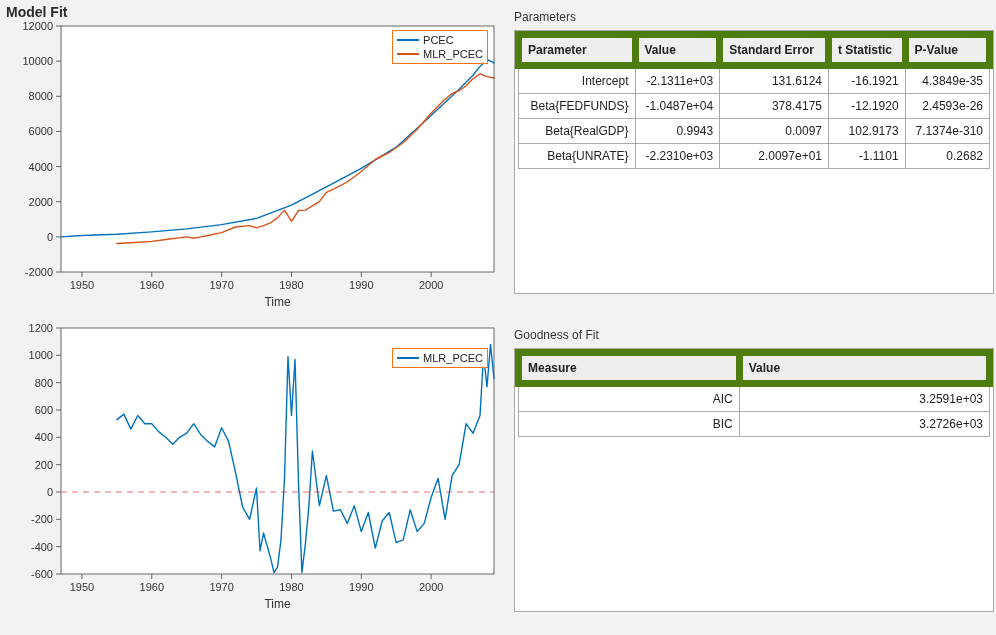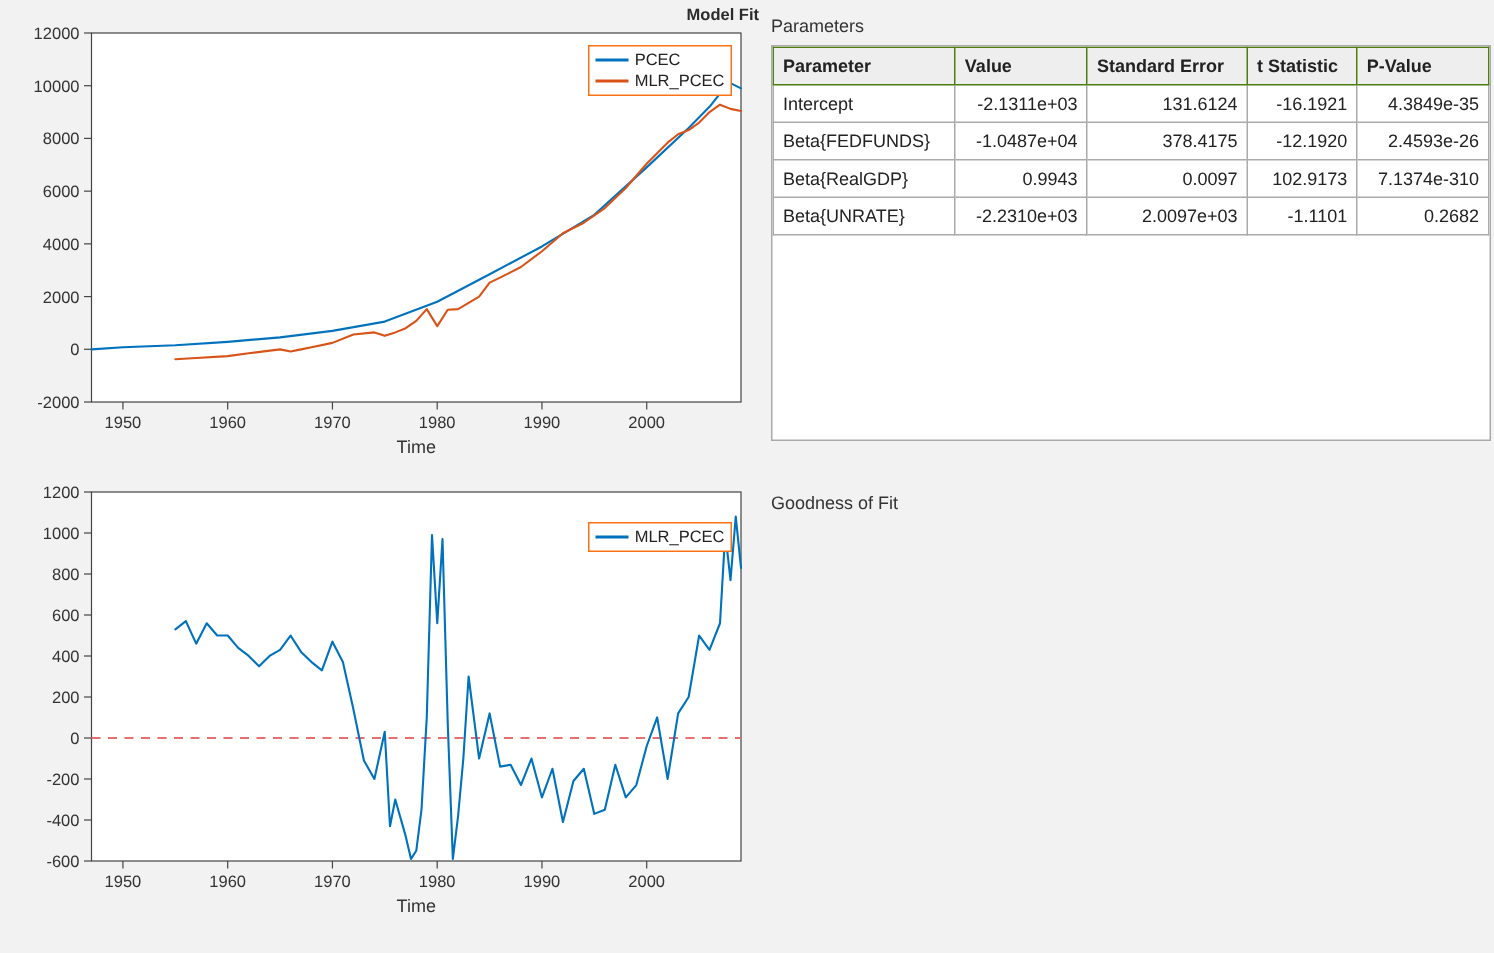--- a/index.html
+++ b/index.html
@@ -17,23 +17,23 @@
     display: grid;
     grid-template-columns: 500px 480px;
     grid-template-rows: 310px 310px;
     gap: 8px 8px;
     padding: 4px 6px;
     width: 100%;
     height: 100%;
   }
   .chart-cell { position: relative; }
   .chart-title {
-    text-align: right;
+    text-align: left;
     font-weight: bold;
-    font-size: 11px;
+    font-size: 14px;
     color: #2b2b2b;
   }
   svg.plot {
     display: block;
     background: transparent;
     width: 100%;
   }
   .panel-title {
     font-weight: normal;
     font-size: 12px;
@@ -46,33 +46,33 @@
     height: 264px;
     overflow: hidden;
   }
   table.data {
     width: 100%;
     border-collapse: collapse;
     font-size: 12px;
   }
   table.data th {
     background: #eee;
-    border: 1px solid #4d7c0f;
+    border: 7px solid #4d7c0f;
     padding: 5px 6px;
     text-align: left;
     font-weight: bold;
     color: #222;
   }
   table.data td {
     border: 1px solid #aaa;
     padding: 5px 6px;
     background: #fff;
   }
   table.data td.rhead {
-    text-align: left;
+    text-align: right;
   }
   table.data td.num {
     text-align: right;
   }
   .legend-box {
     position: absolute;
     background: #fff;
     border: 1px solid #f97316;
     font-size: 11px;
     padding: 2px 4px;
@@ -168,21 +168,21 @@
             <tr>
               <td class="rhead">Beta{RealGDP}</td>
               <td class="num">0.9943</td>
               <td class="num">0.0097</td>
               <td class="num">102.9173</td>
               <td class="num">7.1374e-310</td>
             </tr>
             <tr>
               <td class="rhead">Beta{UNRATE}</td>
               <td class="num">-2.2310e+03</td>
-              <td class="num">2.0097e+03</td>
+              <td class="num">2.0097e+01</td>
               <td class="num">-1.1101</td>
               <td class="num">0.2682</td>
             </tr>
           </tbody>
         </table>
     </div>
   </div>
 
   <div class="chart-cell">
     <svg class="plot" id="svg-residual" viewBox="0 0 500 290">
@@ -226,15 +226,35 @@
     <div class="legend-box" style="top:26px; right:18px;">
       <div class="legend-item">
         <span class="legend-swatch" style="background:#0072bd"></span>
         <span>MLR_PCEC</span>
       </div>
     </div>
   </div>
 
   <div>
     <div class="panel-title">Goodness of Fit</div>
+    <div class="panel">
+      <table class="data" id="tbl-goodness">
+          <thead>
+            <tr>
+              <th>Measure</th>
+              <th>Value</th>
+            </tr>
+          </thead>
+          <tbody>
+            <tr>
+              <td class="rhead">AIC</td>
+              <td class="num">3.2591e+03</td>
+            </tr>
+            <tr>
+              <td class="rhead">BIC</td>
+              <td class="num">3.2726e+03</td>
+            </tr>
+          </tbody>
+        </table>
+    </div>
   </div>
 
 </div>
 
 </body></html>

